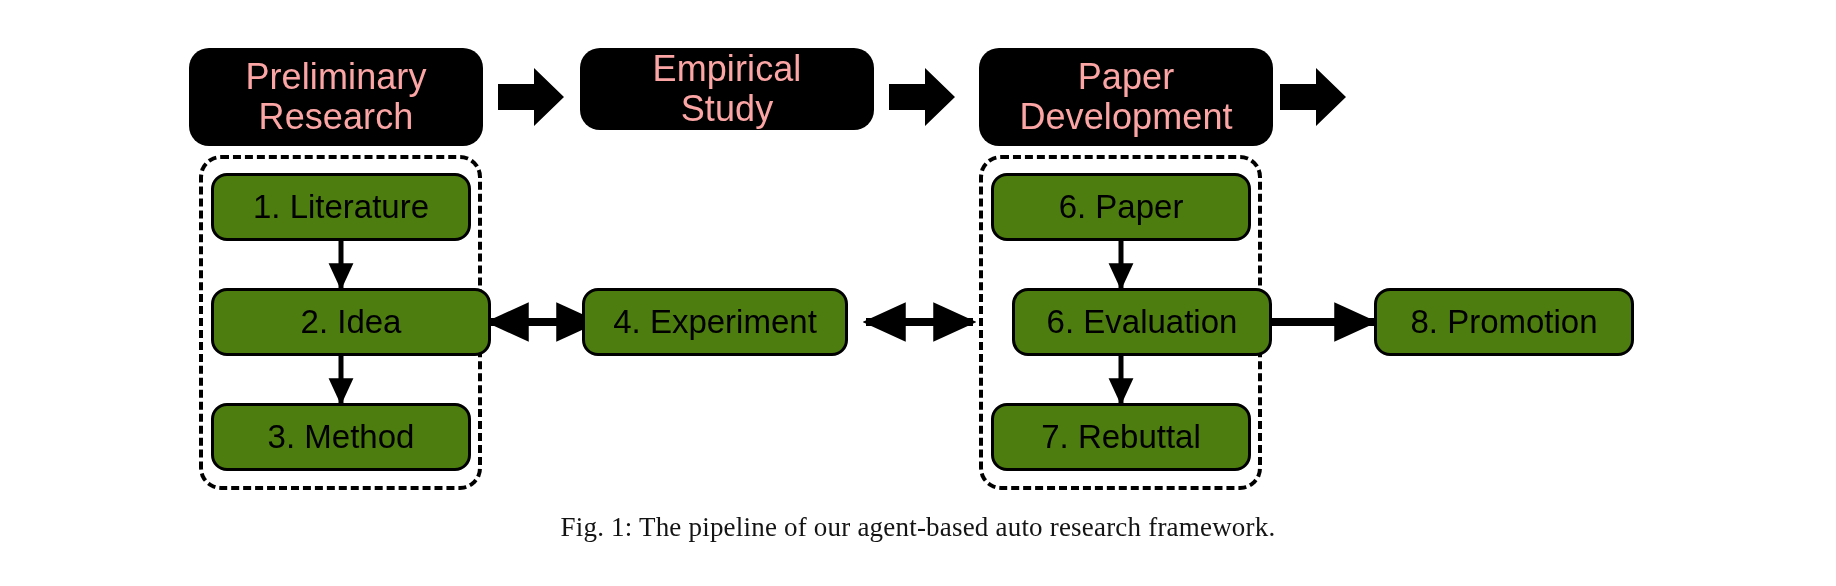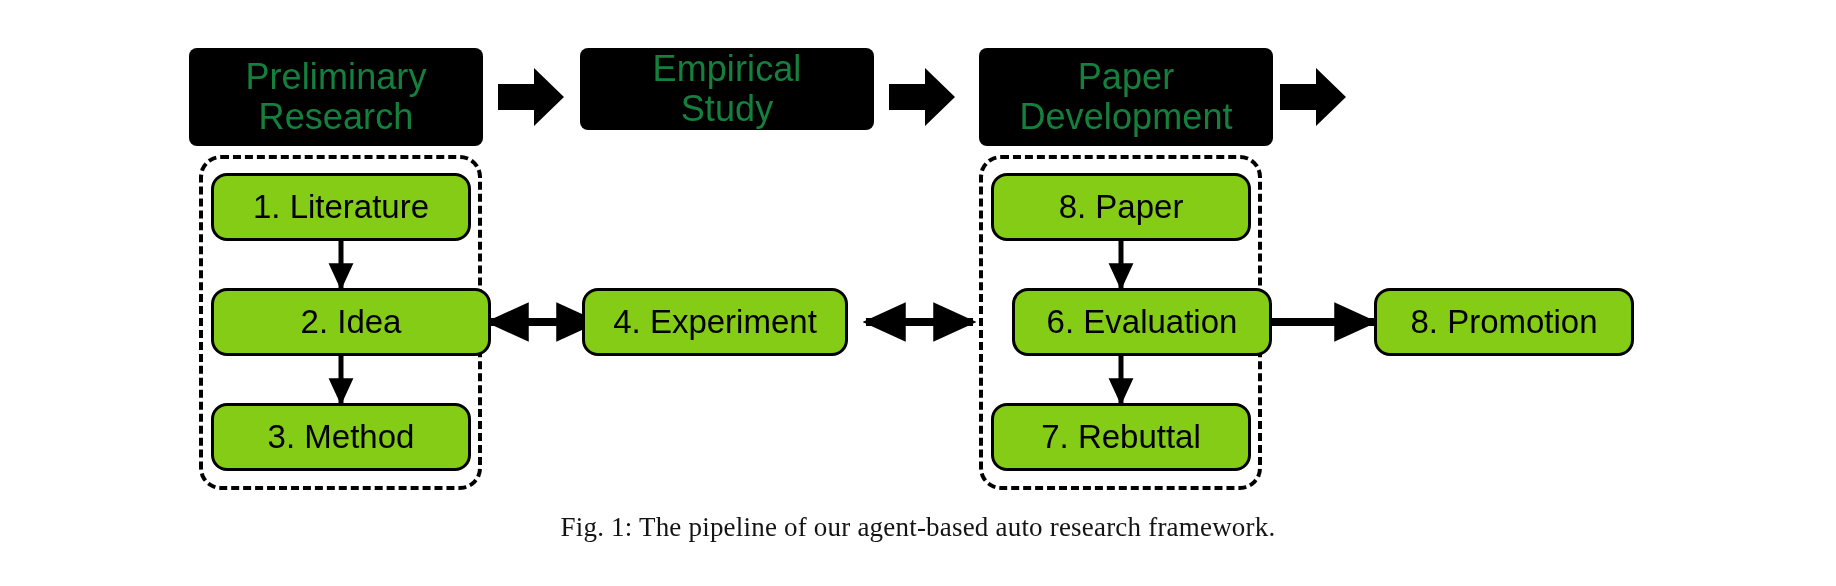--- a/index.html
+++ b/index.html
@@ -16,22 +16,22 @@
     width: 1836px;
     height: 586px;
     background: #ffffff;
     overflow: hidden;
   }
 
   
   .phase-pill {
     position: absolute;
     background: #000000;
-    color: #15803d;
-    border-radius: 8px;
+    color: #fca5a5;
+    border-radius: 20px;
     display: flex;
     align-items: center;
     justify-content: center;
     text-align: center;
     font-size: 36px;
     line-height: 1.12;
     letter-spacing: 0.1px;
     font-weight: 400;
     padding: 0 10px;
     box-sizing: border-box;
@@ -49,21 +49,21 @@
     position: absolute;
     border: 4px dashed #000000;
     border-radius: 22px;
     box-sizing: border-box;
     background: transparent;
   }
 
   
   .step-box {
     position: absolute;
-    background: #84cc16;
+    background: #4d7c0f;
     border: 3.5px solid #000000;
     border-radius: 16px;
     display: flex;
     align-items: center;
     justify-content: center;
     text-align: center;
     font-size: 33px;
     line-height: 1.1;
     color: #000000;
     box-sizing: border-box;
@@ -148,21 +148,21 @@
   </svg>
 
   <div class="step-box" style="left:211px; top:173px; width:260px; height:68px;">1. Literature</div>
 
   <div class="step-box" style="left:211px; top:288px; width:280px; height:68px;">2. Idea</div>
 
   <div class="step-box" style="left:211px; top:403px; width:260px; height:68px;">3. Method</div>
 
   <div class="step-box" style="left:582px; top:288px; width:266px; height:68px;">4. Experiment</div>
 
-  <div class="step-box" style="left:991px; top:173px; width:260px; height:68px;">8. Paper</div>
+  <div class="step-box" style="left:991px; top:173px; width:260px; height:68px;">6. Paper</div>
 
   <div class="step-box" style="left:1012px; top:288px; width:260px; height:68px;">6. Evaluation</div>
 
   <div class="step-box" style="left:991px; top:403px; width:260px; height:68px;">7. Rebuttal</div>
 
   <div class="step-box" style="left:1374px; top:288px; width:260px; height:68px;">8. Promotion</div>
 
   <div id="caption">Fig. 1: The pipeline of our agent-based auto research framework.</div>
 
 </div>

